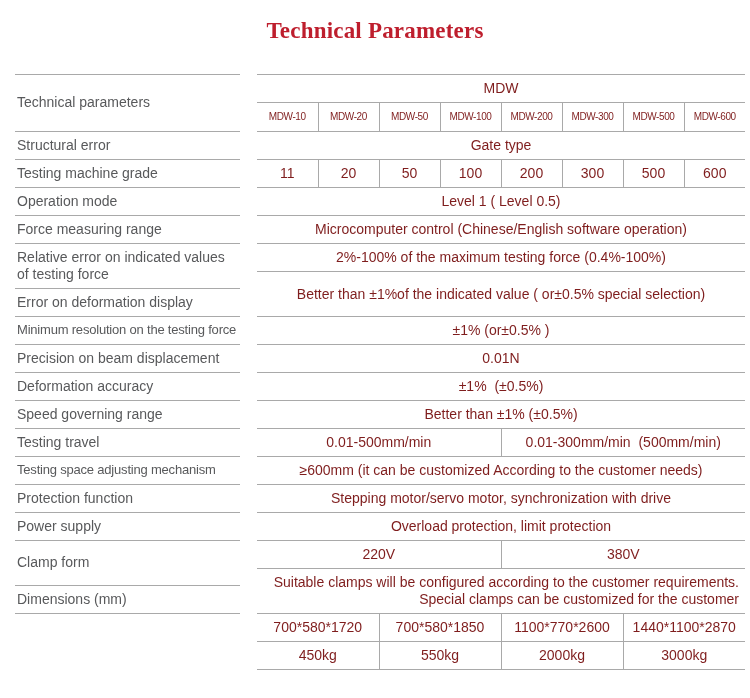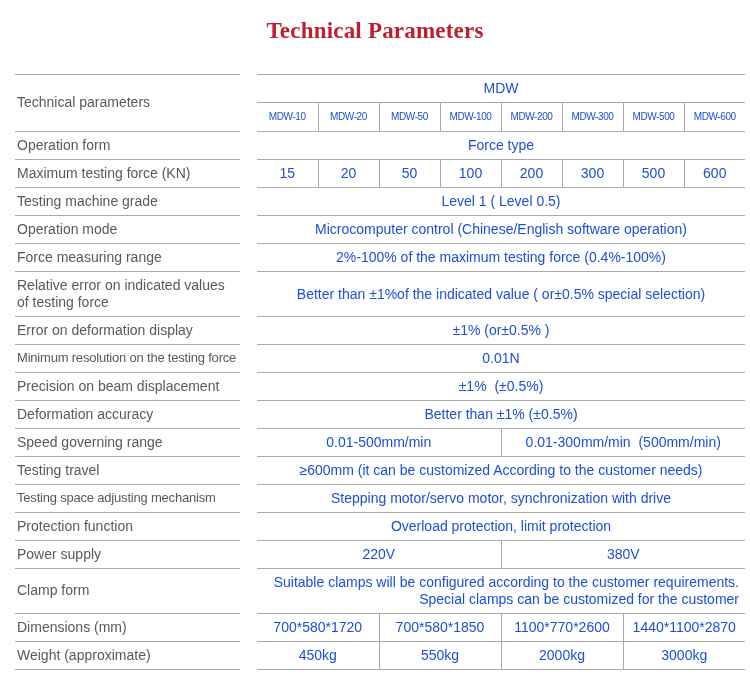--- a/index.html
+++ b/index.html
@@ -43,21 +43,21 @@
   .h29 { height: 29px; }
   .h45 { height: 45px; }
   .h57 { height: 57px; }
   .cond { font-size: 13px; letter-spacing: -0.2px; }
   .gap { width: 17px; }
   .right-col { width: 488px; }
   table.grid {
     border-collapse: collapse;
     table-layout: fixed;
     width: 488px;
-    color: #1d4ed8;
+    color: #7f1d1d;
     font-size: 14px;
   }
   table.grid td {
     box-sizing: border-box;
     border-top: 1px solid #a9a9a9;
     border-bottom: 1px solid #a9a9a9;
     text-align: center;
     vertical-align: middle;
     height: 28px;
     padding: 0 2px;
@@ -86,24 +86,21 @@
 
   <h1 class="title">Technical Parameters</h1>
 
   <div class="layout">
 
     <div class="left-col">
       <div class="lrow h57">
           <span>Technical parameters</span>
         </div>
       <div class="lrow h28">
-          <span>Operation form</span>
-        </div>
-      <div class="lrow h28">
-          <span>Maximum testing force (KN)</span>
+          <span>Structural error</span>
         </div>
       <div class="lrow h28">
           <span>Testing machine grade</span>
         </div>
       <div class="lrow h28">
           <span>Operation mode</span>
         </div>
       <div class="lrow h28">
           <span>Force measuring range</span>
         </div>
@@ -135,23 +132,20 @@
           <span>Protection function</span>
         </div>
       <div class="lrow h28">
           <span>Power supply</span>
         </div>
       <div class="lrow h45">
           <span>Clamp form</span>
         </div>
       <div class="lrow h28">
           <span>Dimensions (mm)</span>
-        </div>
-      <div class="lrow h28">
-          <span>Weight (approximate)</span>
         </div>
     </div>
 
     <div class="gap"></div>
 
     <div class="right-col">
       <table class="grid">
         <colgroup>
           <col style="width:61px">
             <col style="width:61px">
@@ -170,24 +164,24 @@
           <td>MDW-10</td>
           <td>MDW-20</td>
           <td>MDW-50</td>
           <td>MDW-100</td>
           <td>MDW-200</td>
           <td>MDW-300</td>
           <td>MDW-500</td>
           <td>MDW-600</td>
         </tr>
         <tr class="h28">
-          <td colspan="8">Force type</td>
-        </tr>
-        <tr class="h28">
-          <td>15</td>
+          <td colspan="8">Gate type</td>
+        </tr>
+        <tr class="h28">
+          <td>11</td>
           <td>20</td>
           <td>50</td>
           <td>100</td>
           <td>200</td>
           <td>300</td>
           <td>500</td>
           <td>600</td>
         </tr>
         <tr class="h28">
           <td colspan="8">Level 1 ( Level 0.5)</td>

